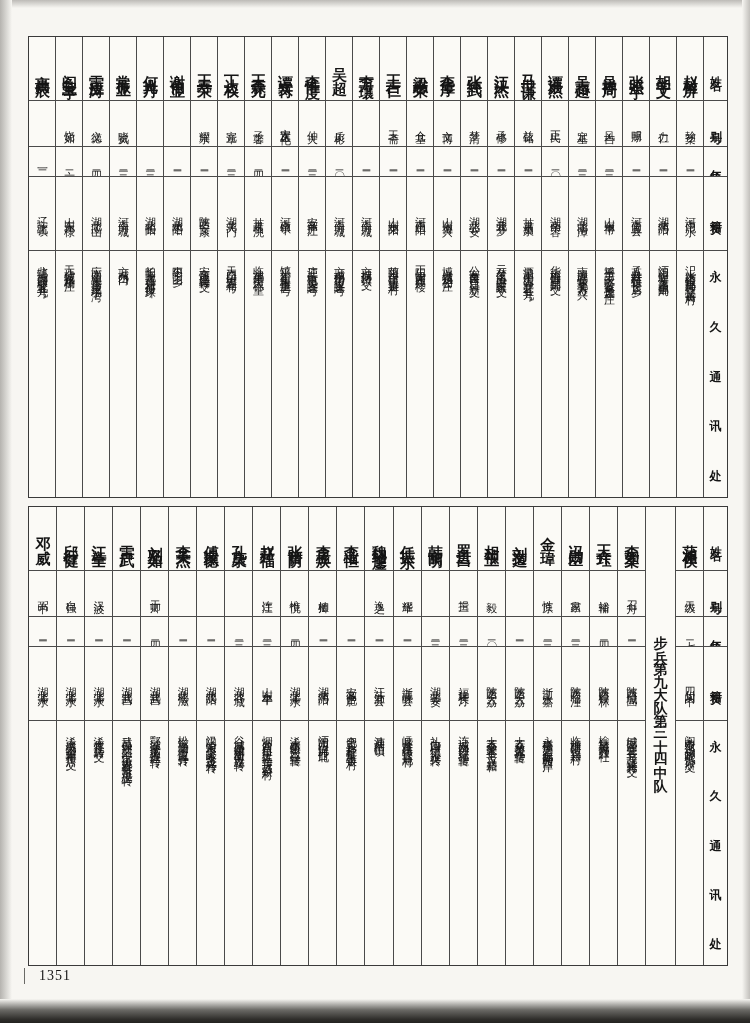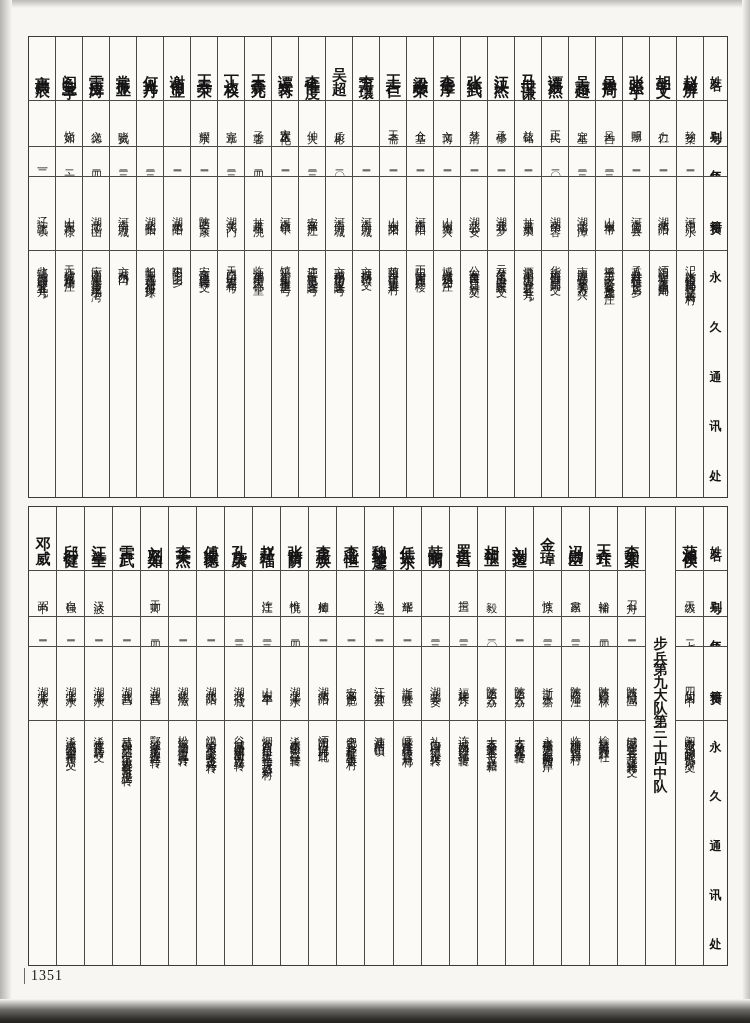--- a/index.html
+++ b/index.html
@@ -62,21 +62,21 @@
   .spread{
     display:flex;flex-direction:column;justify-content:space-between;align-items:center;
     height:100%;padding:12px 0;box-sizing:border-box;
     font-size:12px;font-weight:600;
   }
   .divider-col .vtext{font-size:14px;font-weight:600;letter-spacing:13px;line-height:17px;max-height:none;}
 
   .page-num{
     position:absolute;left:24px;top:968px;
     font-size:14px;letter-spacing:1px;
-    border-left:1px solid #6a6a66;padding-left:6px;
+    border-left:1px solid #6a6a66;padding-left:14px;
   }
 </style>
 </head>
 <body>
 
 <div class="page">
   <div class="edge edge-top"></div>
   <div class="edge edge-left"></div>
   <div class="edge edge-right"></div>
 

